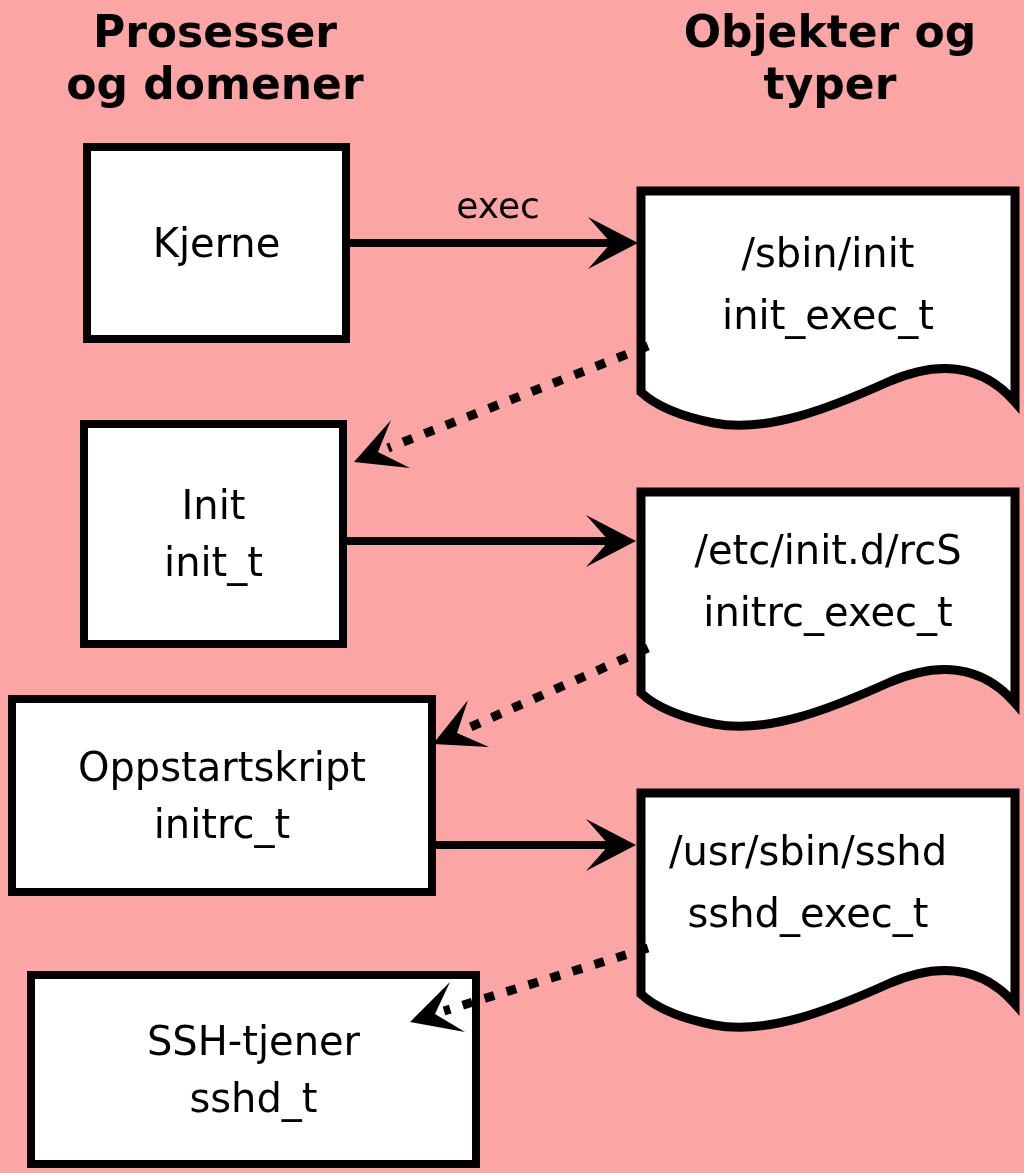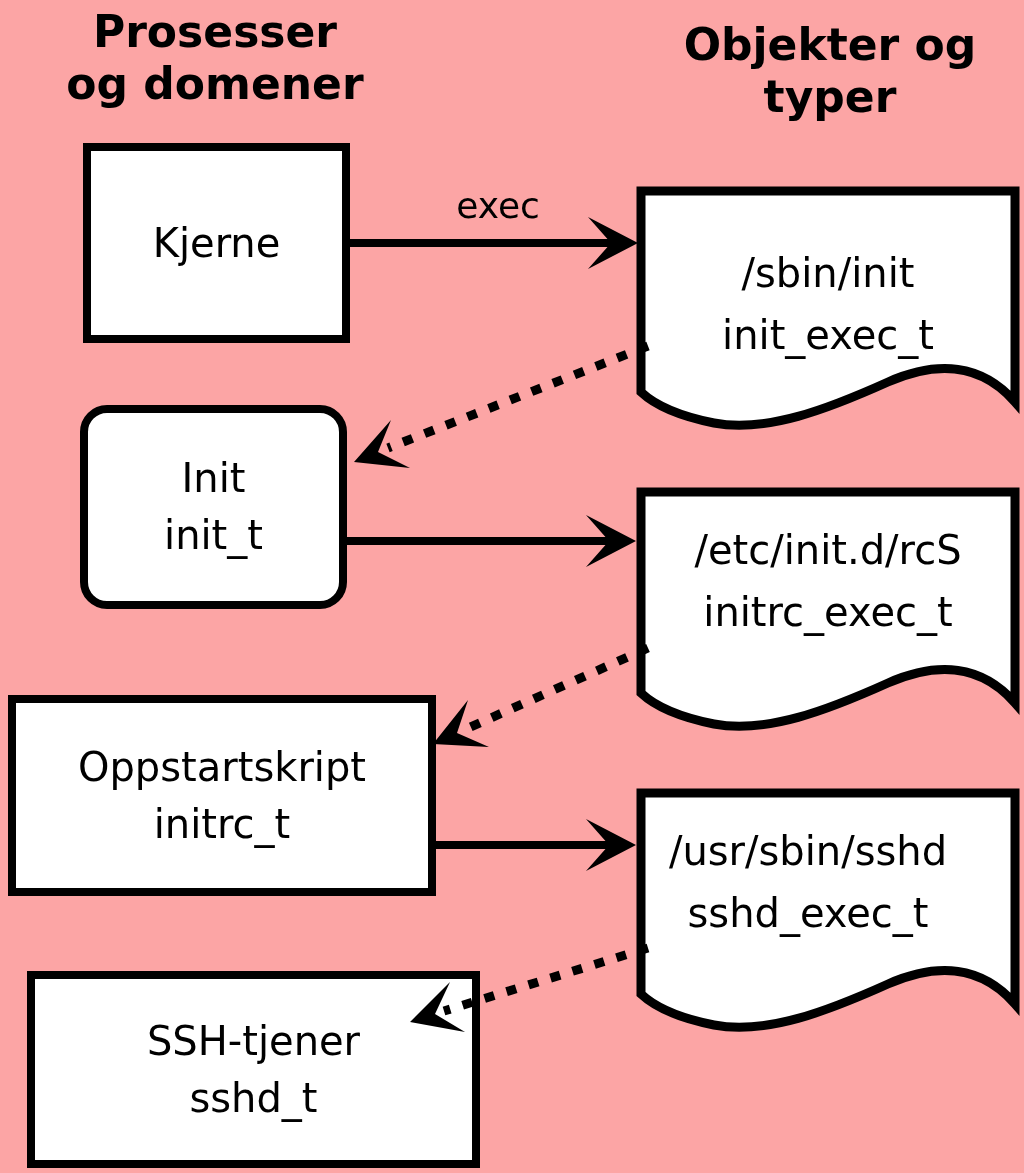--- a/index.html
+++ b/index.html
@@ -83,48 +83,48 @@
 </style>
 </head>
 <body>
 
 <div id="canvas">
 
   <div class="col-header" style="left:35px; top:6px;">
     <div>Prosesser</div>
     <div>og domener</div>
   </div>
-  <div class="col-header" style="left:650px; top:19px;">
+  <div class="col-header" style="left:650px; top:6px;">
     <div>Objekter og</div>
     <div>typer</div>
   </div>
 
   <div class="proc-box" style="left:83px; top:143px; width:267px; height:200px;">
     <div>Kjerne</div>
   </div>
 
-  <div class="proc-box" style="left:80px; top:405px; width:267px; height:204px;border-radius:27px;">
+  <div class="proc-box" style="left:80px; top:420px; width:267px; height:228px;">
     <div>Init</div>
     <div>init_t</div>
   </div>
 
   <div class="proc-box" style="left:8px; top:695px; width:428px; height:201px;">
     <div>Oppstartskript</div>
     <div>initrc_t</div>
   </div>
 
   <div class="proc-box" style="left:27px; top:971px; width:453px; height:197px;">
     <div>SSH-tjener</div>
     <div>sshd_t</div>
   </div>
 
   <svg class="doc-svg" style="left:636px; top:186px;" viewBox="0 0 384 252">
     <path d="M5,5 H379 V216 C346,178 302,174 252,196 C192,223 130,247 78,237 C48,231 22,222 5,206 Z" fill="#ffffff" stroke="#000000" stroke-width="9"></path>
   </svg>
-  <div class="doc-text" style="left:636px; top:222px;margin-top:20px;">
+  <div class="doc-text" style="left:636px; top:222px;">
     <div>/sbin/init</div>
     <div>init_exec_t</div>
   </div>
 
   <svg class="doc-svg" style="left:636px; top:487px;" viewBox="0 0 384 252">
     <path d="M5,5 H379 V216 C346,178 302,174 252,196 C192,223 130,247 78,237 C48,231 22,222 5,206 Z" fill="#ffffff" stroke="#000000" stroke-width="9"></path>
   </svg>
   <div class="doc-text" style="left:636px; top:519px;">
     <div>/etc/init.d/rcS</div>
     <div>initrc_exec_t</div>

